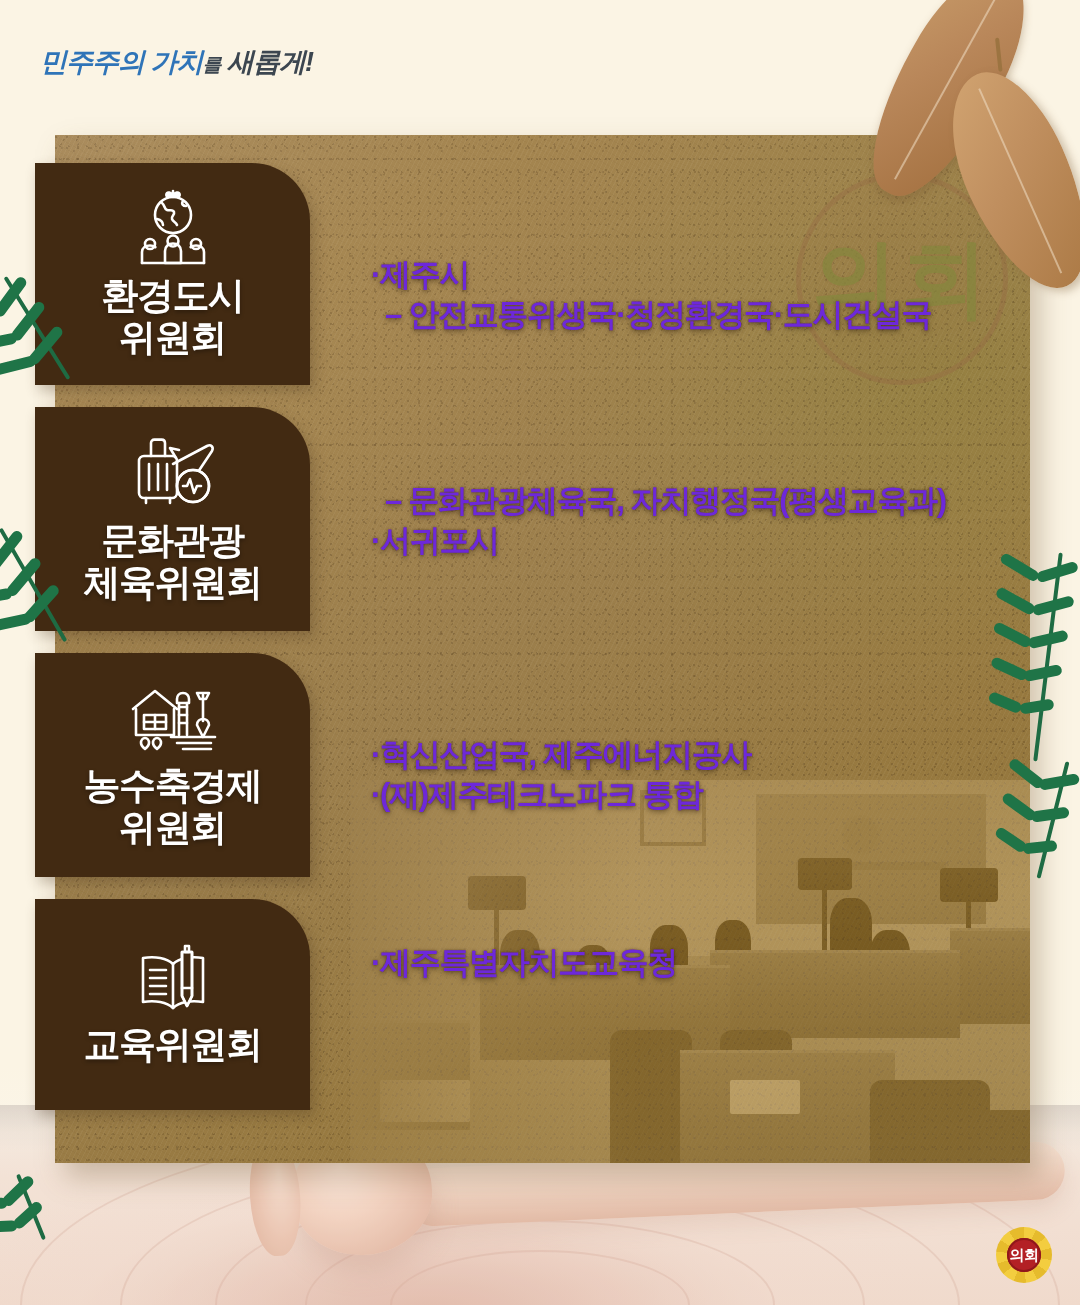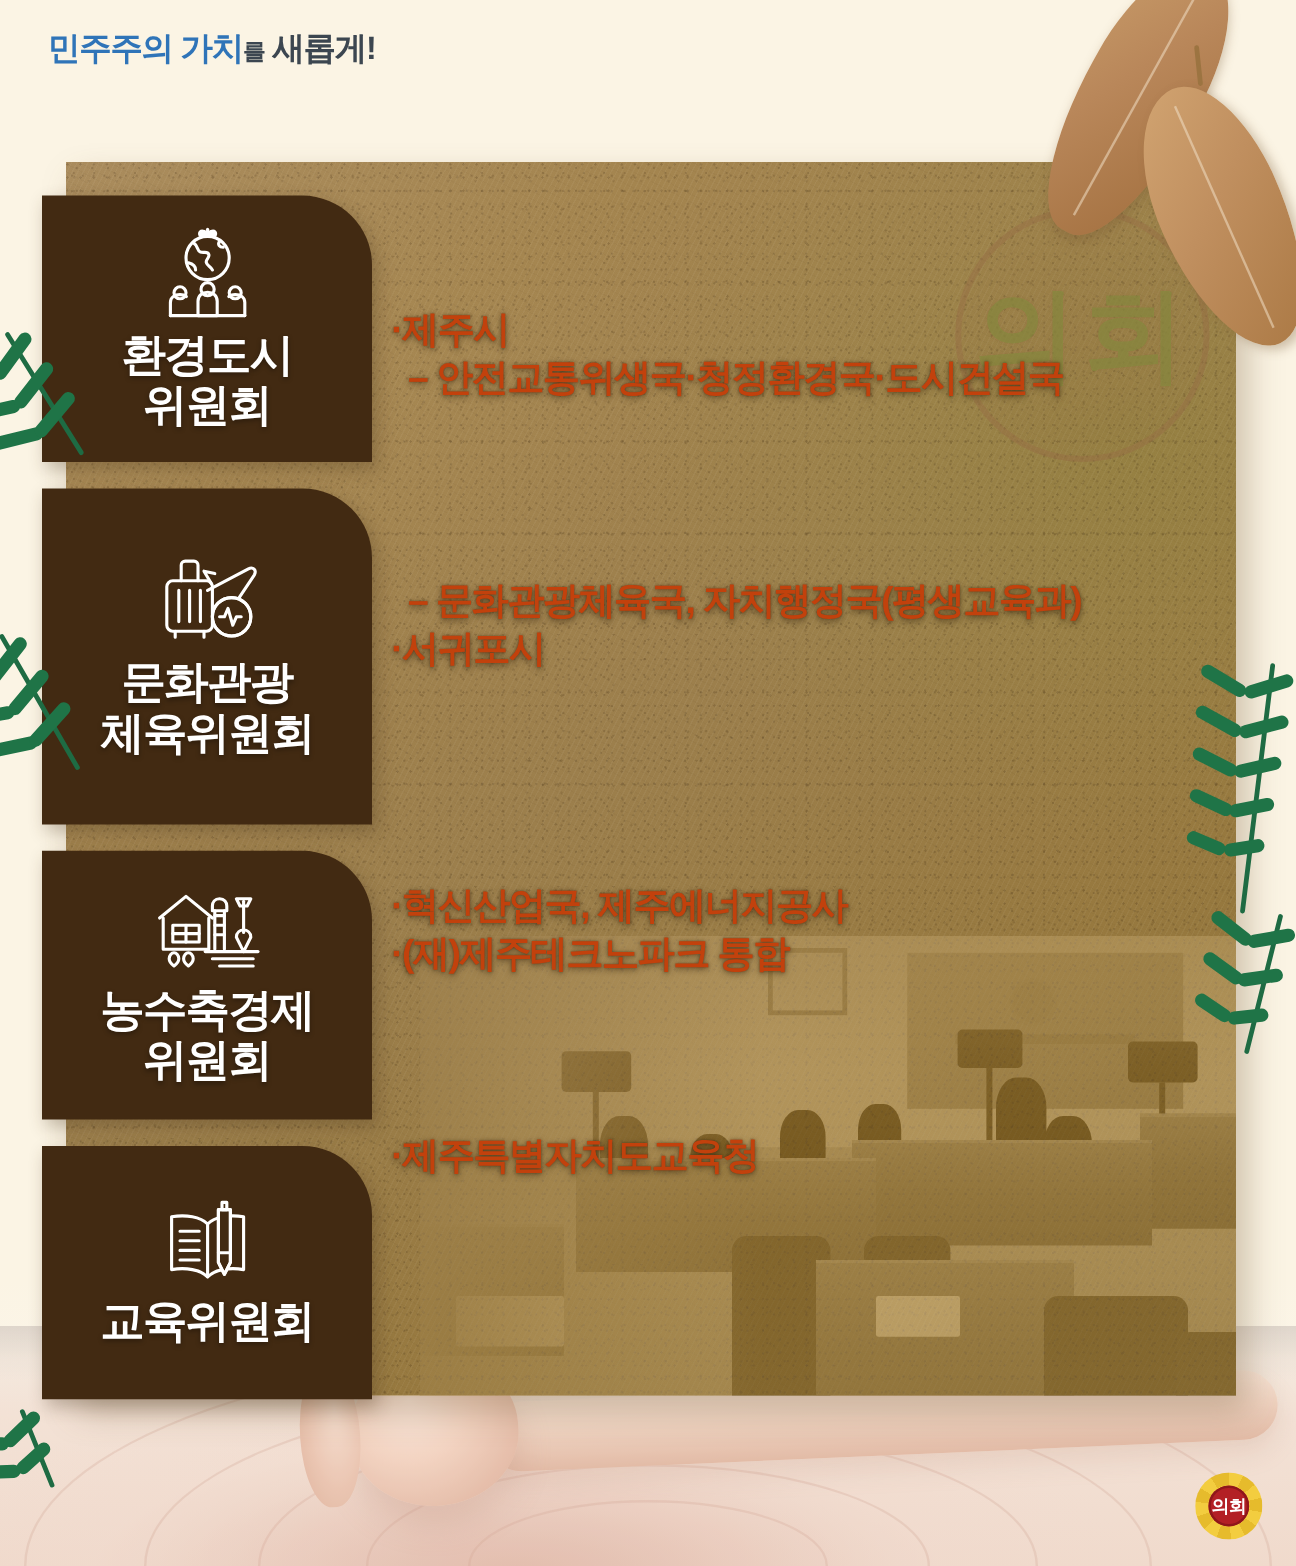--- a/index.html
+++ b/index.html
@@ -199,42 +199,42 @@
   }
   .card-icon { margin-bottom:10px; }
   .card-icon svg { display:block; }
   .card-title {
     text-align:center; font-weight:700; color:#fff;
     font-size:37px; line-height:1.13; letter-spacing:-1.4px;
     text-shadow:0 2px 4px rgba(0,0,0,.35);
     white-space:pre-line;
   }
   #card-0 { height:222px; }
-  #card-1 { height:280px; }
+  #card-1 { height:224px; }
   #card-2 { height:224px; }
   #card-3 { height:211px; border-radius:0 58px 0 0; }
 
   
   .details { position:absolute; left:326px; top:175px; width:700px; z-index:10; }
-  .detail-block { position:absolute; color:#c2410c; }
+  .detail-block { position:absolute; color:#6d28d9;margin-left:45px; }
   .detail-line {
     font-weight:700; letter-spacing:-1.3px; line-height:1.30;
     text-shadow:0 2px 5px rgba(50,32,12,.55), 0 0 2px rgba(50,32,12,.5);
     white-space:nowrap;
   }
   .lvl1 { font-size:31px; }
   .lvl2 { font-size:31px; padding-left:14px; }
 
   #detail-0 { top:80px;  left:0; }
   #detail-1 { top:306px; left:0; }
   #detail-2 { top:560px; left:0; }
   #detail-3 { top:768px; left:0; }
 
   
-  .headline { position:absolute; left:40px; top:27px; z-index:20; }
+  .headline { position:absolute; left:40px; top:49px; z-index:20;font-style:italic; }
   .headline .l1, .headline .l2 { white-space:nowrap; line-height:1; }
   .headline .l1 { font-size:27px; font-weight:700; letter-spacing:-1px; }
   .headline .l2 { font-size:27px; font-weight:700; letter-spacing:-1px; margin-top:7px; padding-left:22px; }
   .h-blue { color:#2f74b8; }
   .h-dark { color:#3c4650; }
   .h-red  { color:#d8342c; }
   .h-sm   { font-size:19px; }
 
   
   .leaf {

